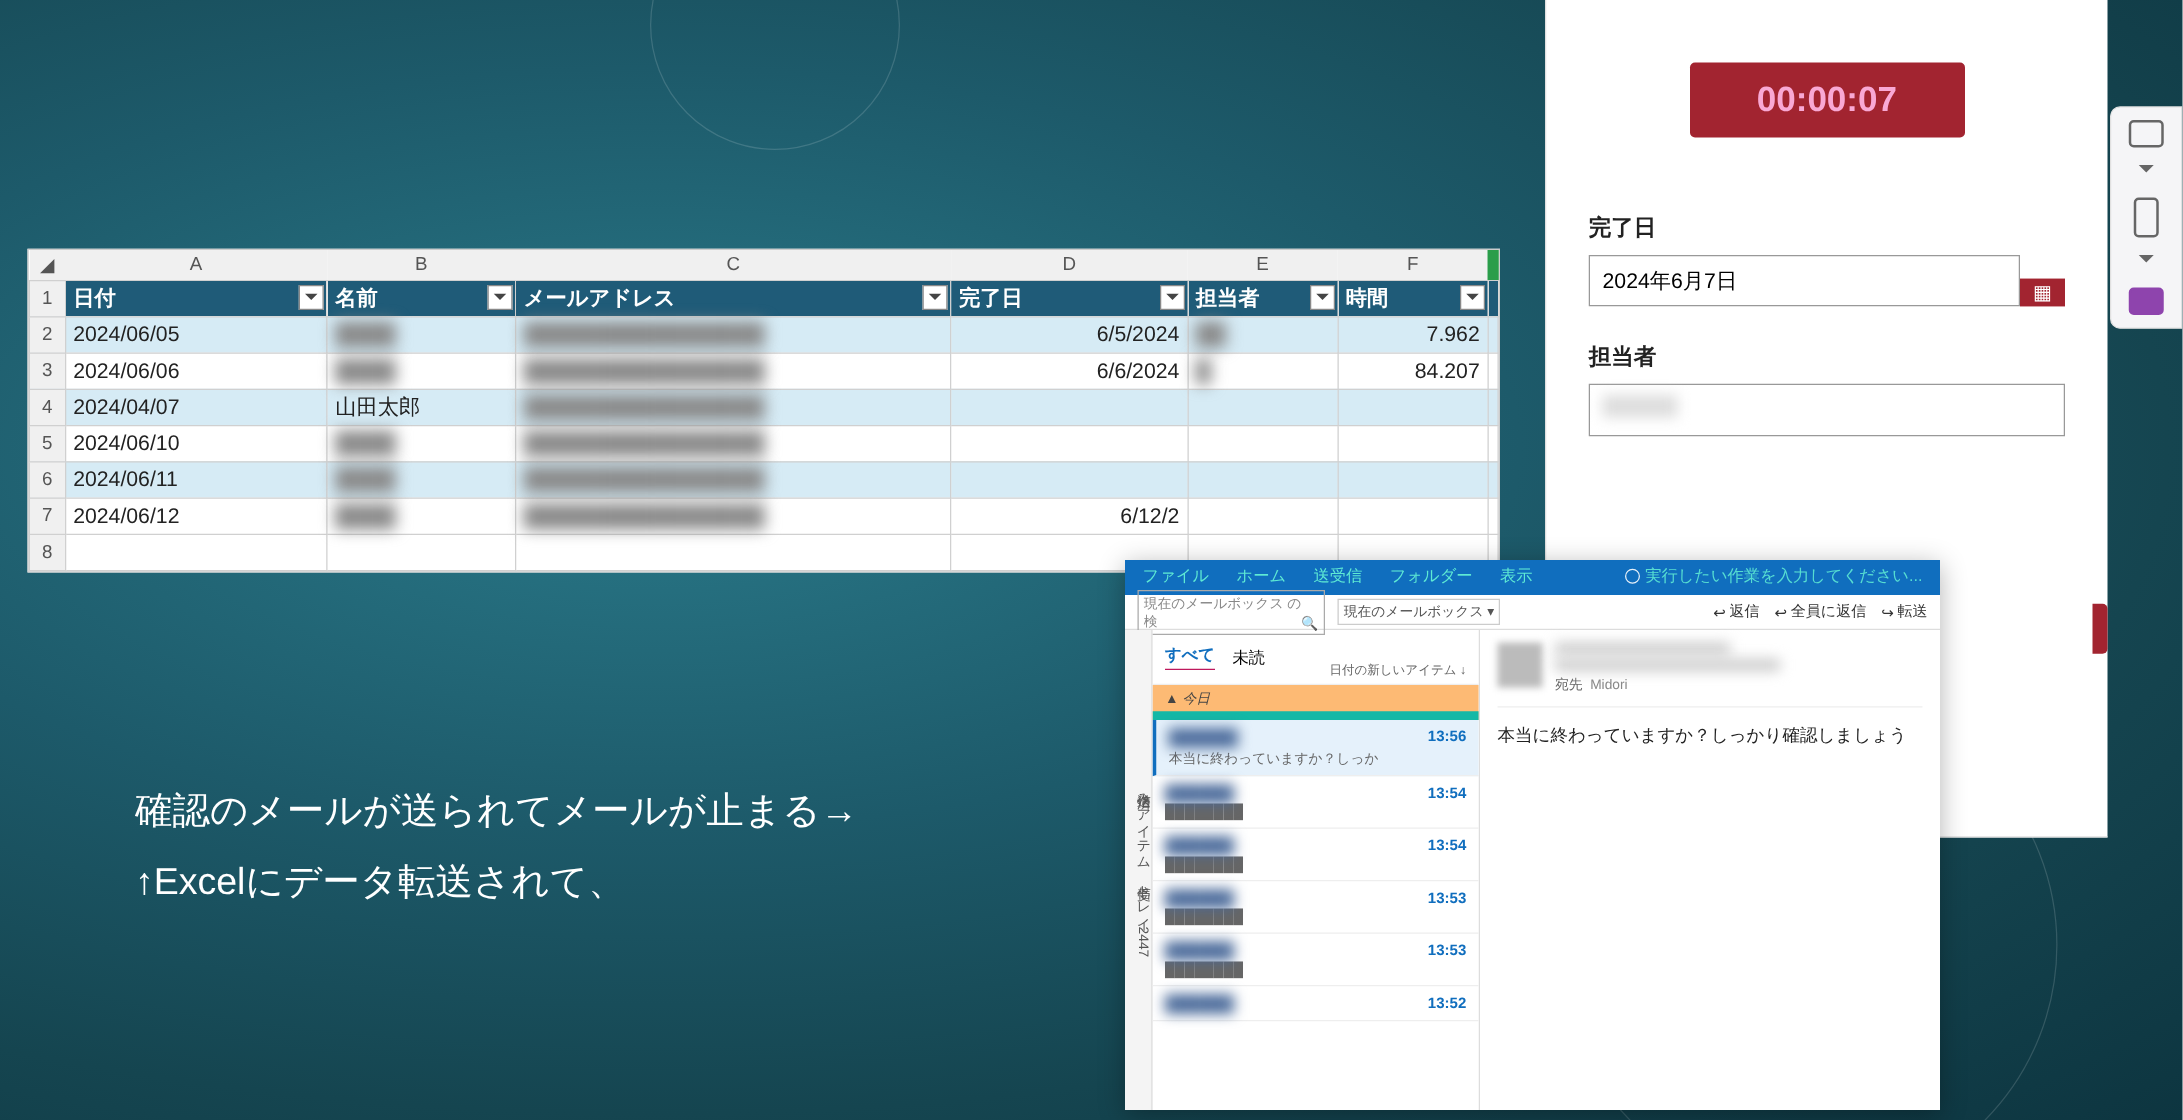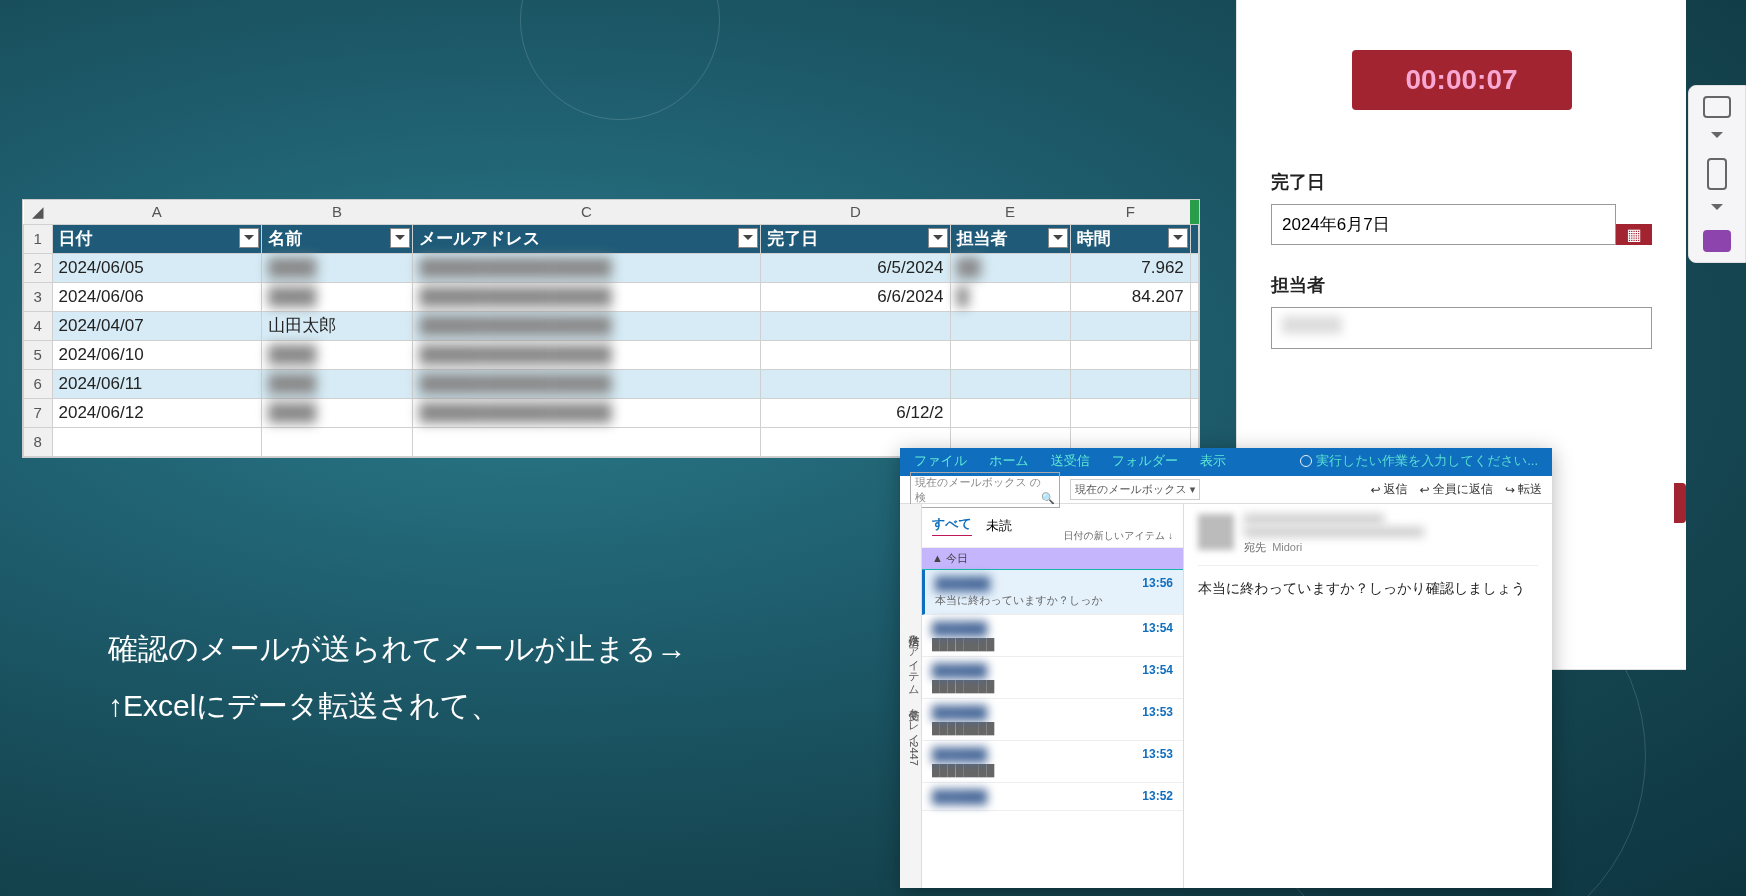--- a/index.html
+++ b/index.html
@@ -190,21 +190,21 @@
     padding: 4px 0;
   }
   .outlook .maillist {
     width: 262px;
     border-right: 1px solid #ddd;
     overflow: hidden;
   }
   .outlook .ml-tabs { display: flex; align-items: center; gap: 14px; padding: 4px 10px; font-size: 13px; border-bottom: 1px solid #eee;}
   .outlook .ml-tabs .active { color: #106ebe; font-weight: bold; border-bottom: 1px solid #be185d; padding-bottom: 2px;}
   .outlook .ml-tabs .sort { margin-left: auto; font-size: 10px; color: #666; margin-top: 21px; }
-  .outlook .ml-group { background: #c4b5fd; font-size: 11px; padding: 3px 10px; color: #444; border-bottom: 1px solid #14b8a6;}
+  .outlook .ml-group { background: #fdba74; font-size: 11px; padding: 3px 10px; color: #444; border-bottom: 7px solid #14b8a6; font-style: italic;}
   .outlook .ml-item { display: flex; padding: 6px 10px; border-bottom: 1px solid #eee; gap: 8px; }
   .outlook .ml-item.selected { background: #e5f1fb; border-left: 3px solid #106ebe; }
   .outlook .ml-item .sender-blur { filter: blur(5px); font-weight: bold; color:#4a6a9a; font-size:13px; }
   .outlook .ml-item .preview { font-size: 11px; color: #666; }
   .outlook .ml-item .time { margin-left: auto; font-size: 12px; color: #106ebe; font-weight: bold; }
   .outlook .ml-item .cols { flex:1; display:flex; flex-direction:column; gap:2px;}
   .outlook .reading {
     flex: 1;
     padding: 10px 14px;
   }

